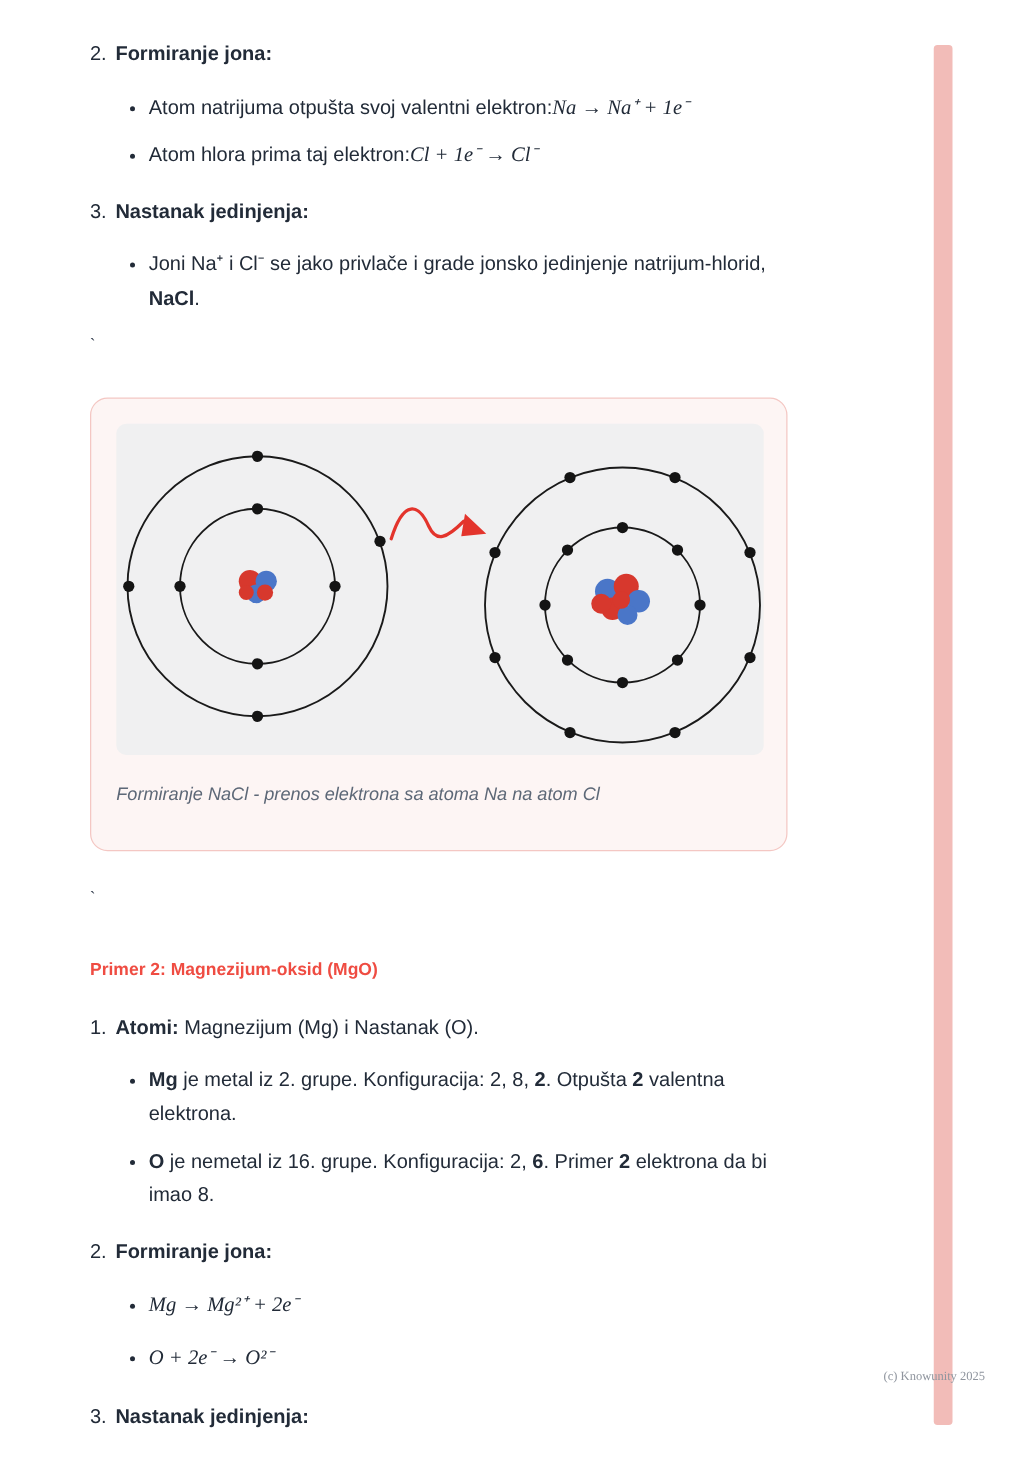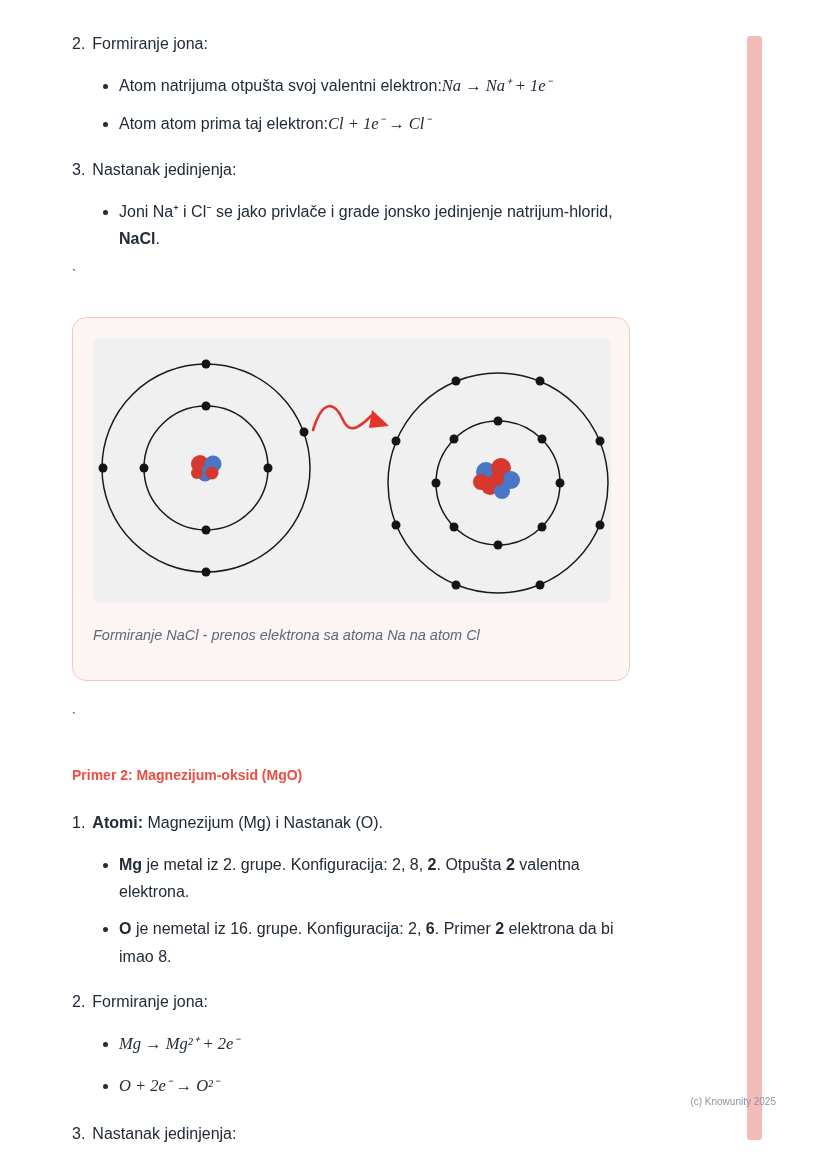--- a/index.html
+++ b/index.html
@@ -3,21 +3,21 @@
 <meta charset="utf-8">
 <style>
   html,body{margin:0;padding:0;background:#ffffff;}
   .page{
     position:relative;width:828px;height:1171px;background:#ffffff;overflow:hidden;
     font-family:"Liberation Sans",sans-serif;color:#222b38;font-size:16px;
   }
   .content{position:absolute;top:32px;left:72px;width:560px;}
   .num-item{display:flex;gap:7px;align-items:baseline;line-height:1.5;}
   .num-item .num{font-weight:400;}
-  .num-item .ititle{font-weight:400;}
+  .num-item .ititle{font-weight:700;}
   .b{font-weight:700;margin-top:34px;}
   ul.bullets{margin:16px 0 0 0;padding-left:47px;}
   ul.bullets li{margin-bottom:10px;line-height:1.7;}
   .math{font-family:"Liberation Serif",serif;font-style:italic;font-size:16.5px;text-align:right;}
   .mt20{margin-top:20px;}
   .mt22{margin-top:22px;}
   .backtick{font-size:13px;line-height:1;color:#374151;margin-top:16px;}
   .figure{
     margin-top:36px;width:516px;border:1.5px solid #f4c7c3;border-radius:14px;
     background:#fdf5f4;padding:20px 20px 34px 20px;
@@ -30,21 +30,21 @@
   h2.primer{
     margin:42px 0 0 0;font-size:14px;font-weight:700;color:#ef4c42;line-height:1.3;
   }
   .step1{margin-top:27px;}
   .math-li{margin-bottom:14px !important;}
   .side-strip{
     position:absolute;top:36px;right:66px;width:15px;height:1104px;
     background:#f2bcb8;border-radius:3px;z-index:1;
   }
   .watermark{
-    position:absolute;top:1096px;right:52px;font-size:10px;color:#8f959e;z-index:2;
+    position:absolute;top:1096px;right:40px;font-size:10px;color:#8f959e;z-index:2;font-family:Liberation Serif, serif;
   }
   svg .shell{fill:none;stroke:#1a1a1a;stroke-width:1.5;}
   svg .edot{fill:#141414;}
 </style>
 </head>
 <body>
 
 <div class="page">
 
   <div class="side-strip"></div>
@@ -54,21 +54,21 @@
     <div class="num-item">
       <span class="num">2.</span>
       <span class="ititle">Formiranje jona:</span>
     </div>
 
     <ul class="bullets">
       <li>
         <span>Atom natrijuma otpušta svoj valentni elektron:</span><span class="math">Na → Na⁺ + 1e⁻</span>
       </li>
       <li>
-        <span>Atom atom prima taj elektron:</span><span class="math">Cl + 1e⁻ → Cl⁻</span>
+        <span>Atom hlora prima taj elektron:</span><span class="math">Cl + 1e⁻ → Cl⁻</span>
       </li>
     </ul>
 
     <div class="num-item mt20">
       <span class="num">3.</span>
       <span class="ititle">Nastanak jedinjenja:</span>
     </div>
 
     <ul class="bullets">
       <li><span>Joni Na⁺ i Cl⁻ se jako privlače i grade jonsko jedinjenje natrijum-hlorid, </span><span class="b">NaCl</span><span>.</span></li>

